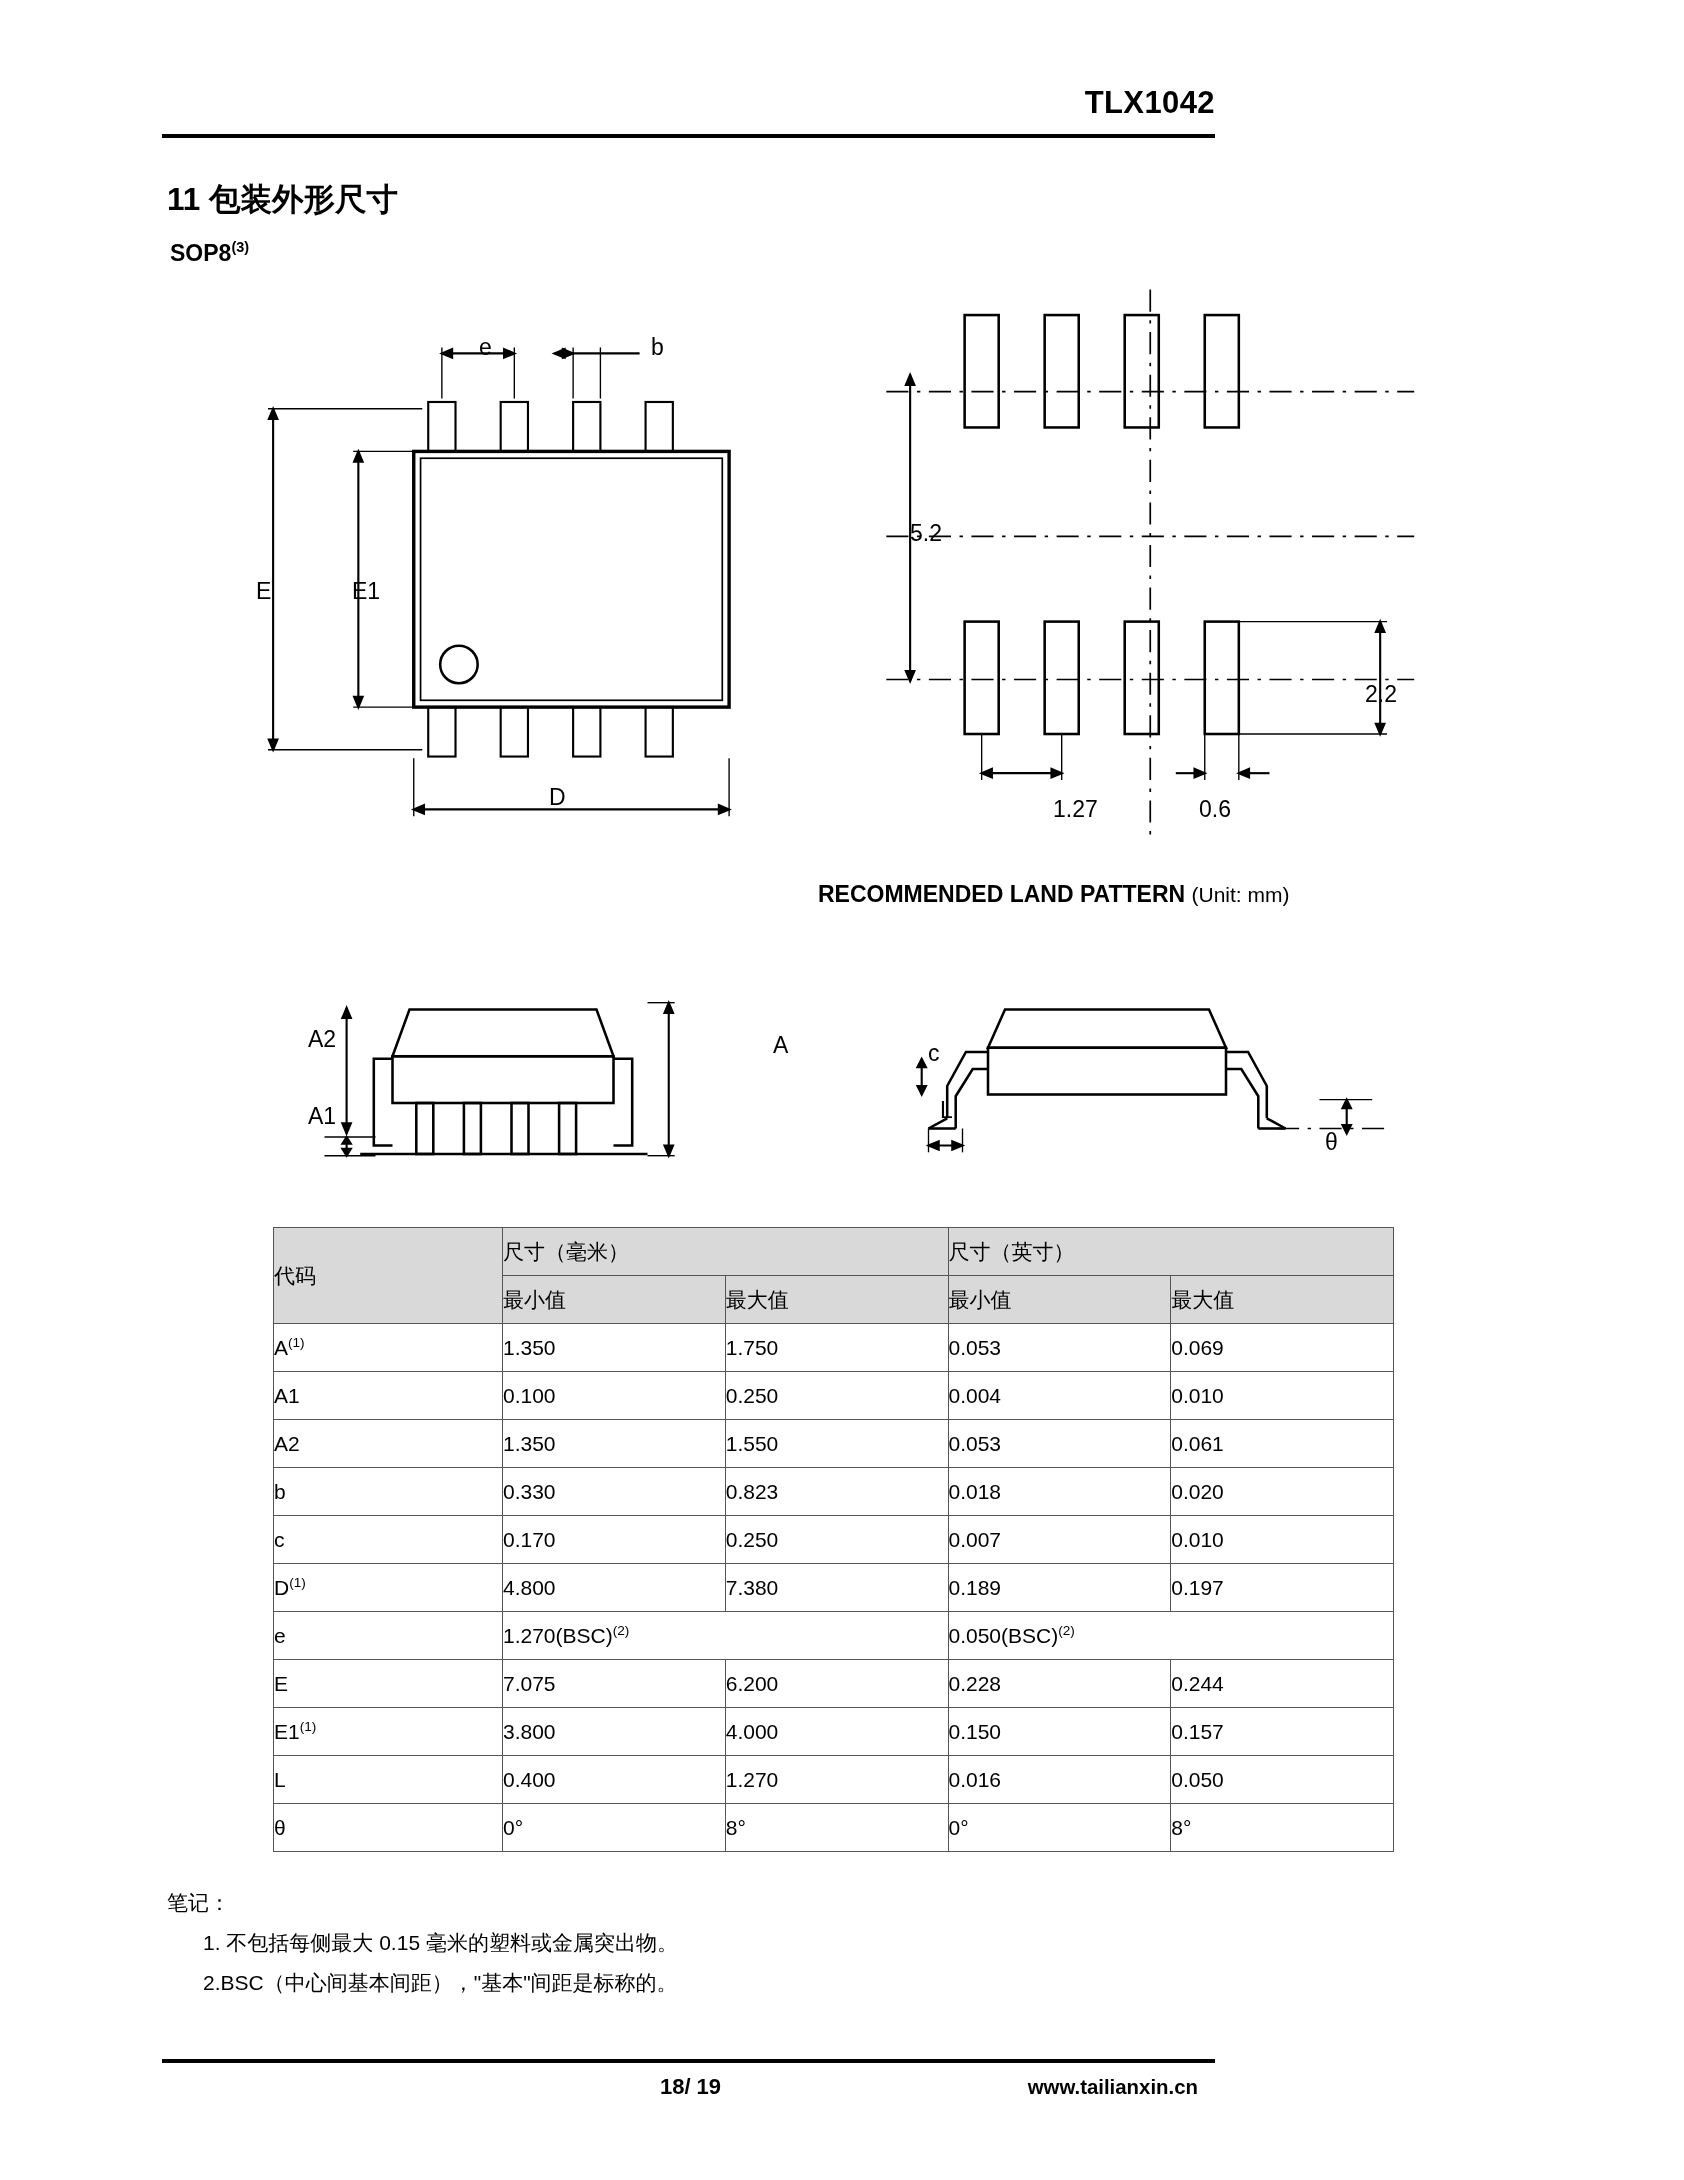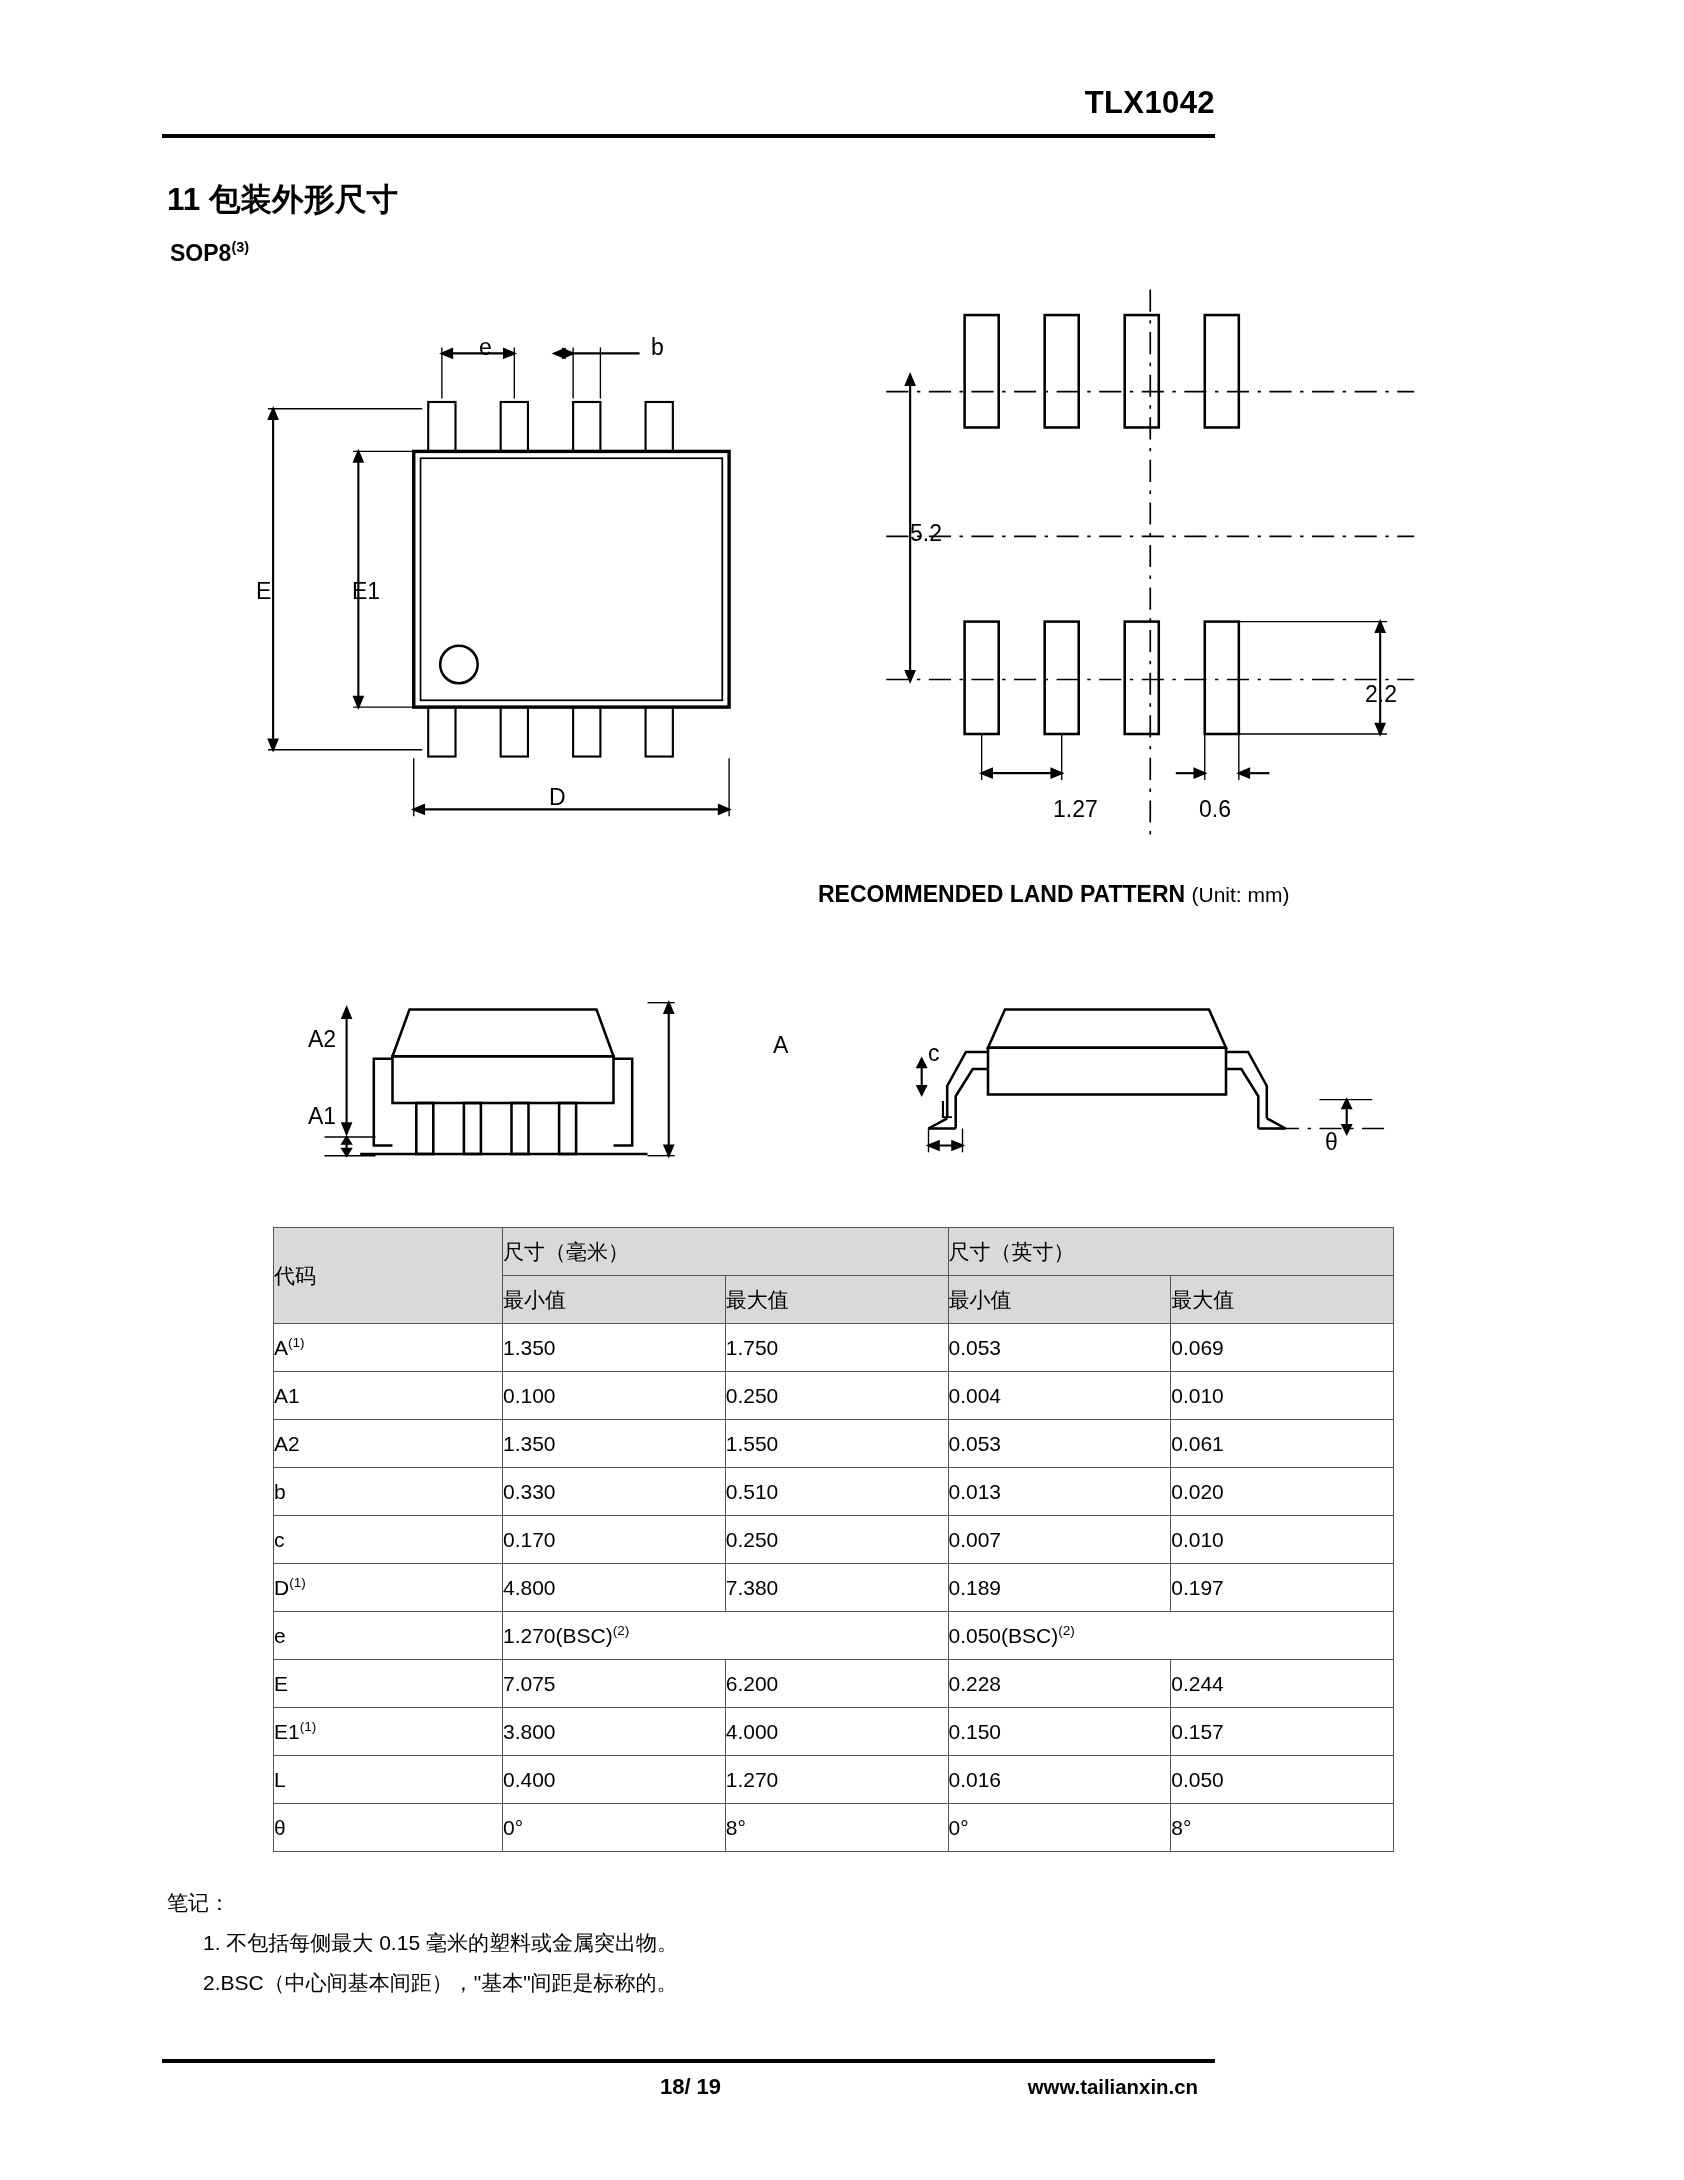--- a/index.html
+++ b/index.html
@@ -375,22 +375,22 @@
         <tr>
           <td class="code">A2</td>
           <td>1.350</td>
           <td>1.550</td>
           <td>0.053</td>
           <td>0.061</td>
         </tr>
         <tr>
           <td class="code">b</td>
           <td>0.330</td>
-          <td>0.510</td>
-          <td>0.013</td>
+          <td>0.823</td>
+          <td>0.018</td>
           <td>0.020</td>
         </tr>
         <tr>
           <td class="code">c</td>
           <td>0.170</td>
           <td>0.250</td>
           <td>0.007</td>
           <td>0.010</td>
         </tr>
         <tr>

